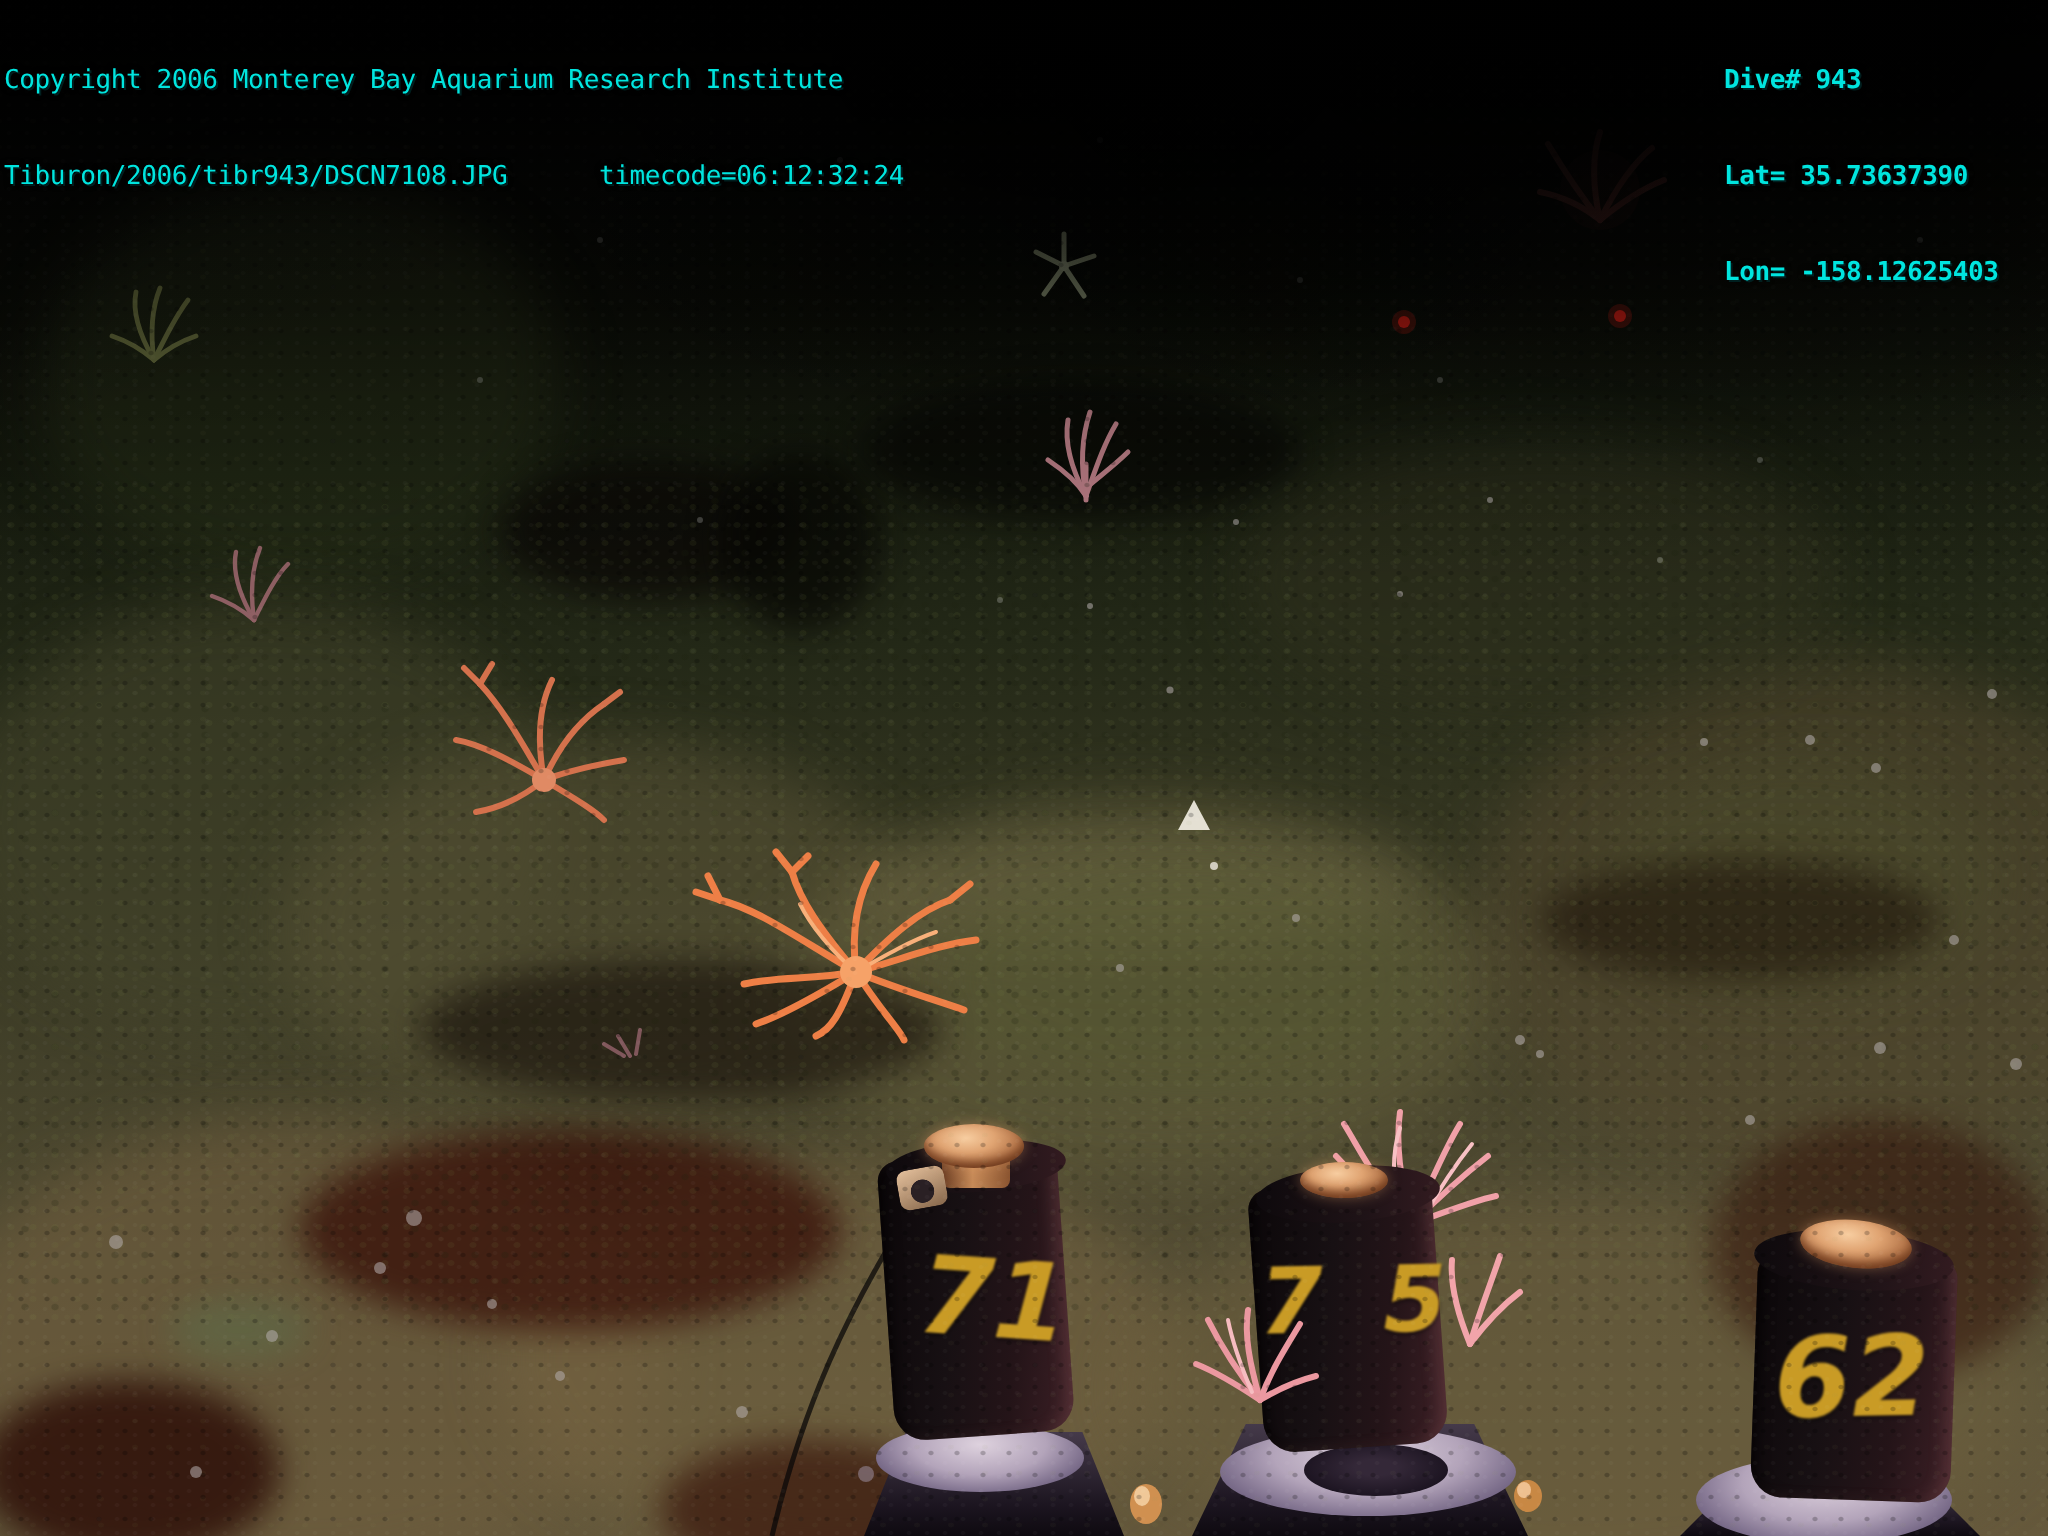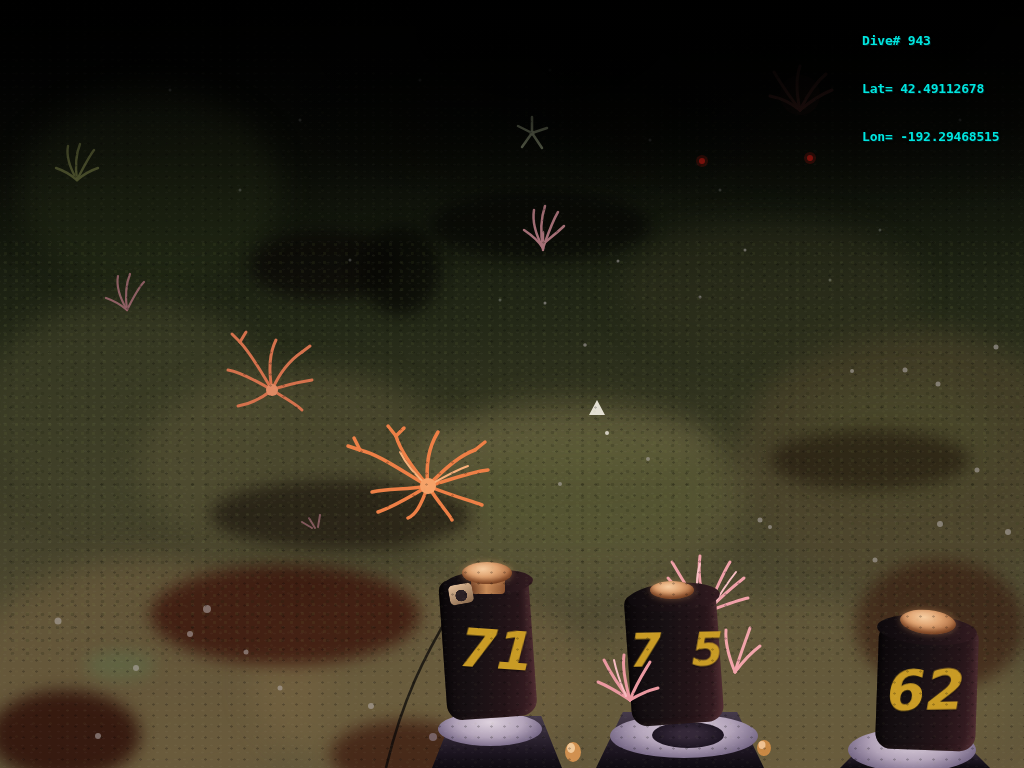--- a/index.html
+++ b/index.html
@@ -306,23 +306,25 @@
     </g>
   </svg>
 
   <div class="layer grain"></div>
   <div class="layer vig-top"></div>
   <div class="layer vig-tr"></div>
   <div class="layer vig-tc"></div>
   <div class="layer vig-edge"></div>
 
   <div class="ov tl">
+    <div>Copyright 2006 Monterey Bay Aquarium Research Institute</div>
+    <div>Tiburon/2006/tibr943/DSCN7108.JPG      timecode=06:12:32:24</div>
   </div>
   <div class="ov tr">
     <div>Dive# 943</div>
-    <div>Lat= 42.49112678</div>
-    <div>Lon= -192.29468515</div>
+    <div>Lat= 35.73637390</div>
+    <div>Lon= -158.12625403</div>
   </div>
   <div class="ov bottom">
     
   </div>
 
 </div>
 
 </body></html>

